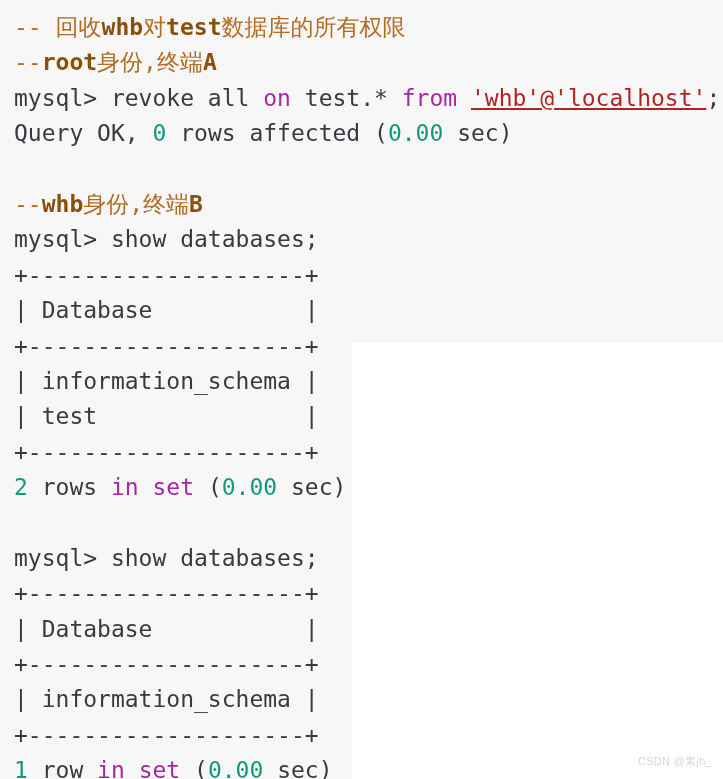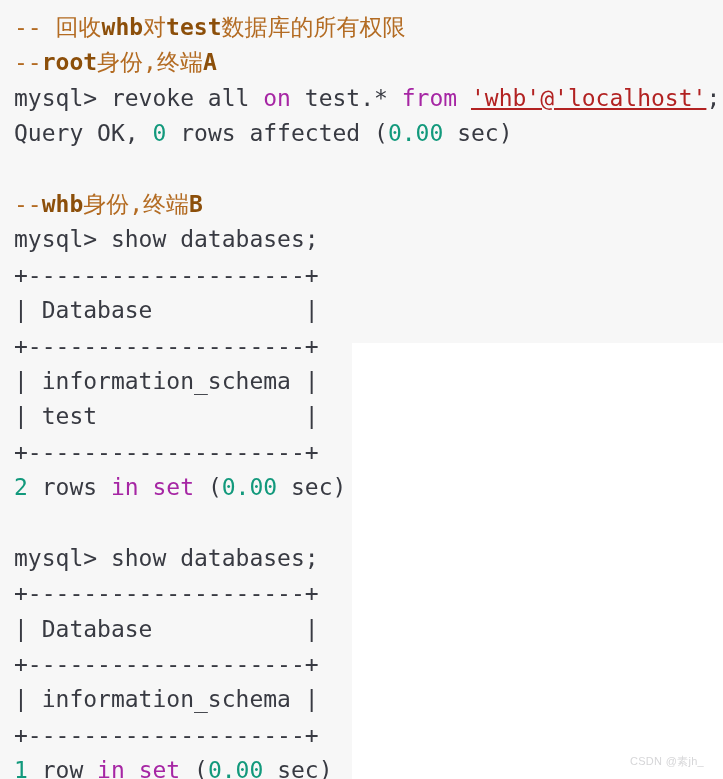--- a/index.html
+++ b/index.html
@@ -34,21 +34,21 @@
     white-space:pre;color:var(--c-default);
   }
   .line{height:35.4px;}
   .sg-default{color:var(--c-default);}
   .sg-comment{color:var(--c-comment);}
   .sg-comment-bold{color:var(--c-comment-bold);font-weight:bold;}
   .sg-keyword{color:var(--c-keyword);}
   .sg-string{color:var(--c-string);text-decoration:underline;}
   .sg-number{color:var(--c-number);}
   .watermark{
-    position:absolute;right:19px;bottom:10px;
+    position:absolute;right:11px;bottom:10px;
     font-family:"Liberation Sans",sans-serif;
     font-size:11px;letter-spacing:0.3px;
     color:var(--c-watermark);
   }
 </style>
 </head>
 <body>
 
 <div class="bg-top"></div>
 <div class="bg-bottom"></div>

